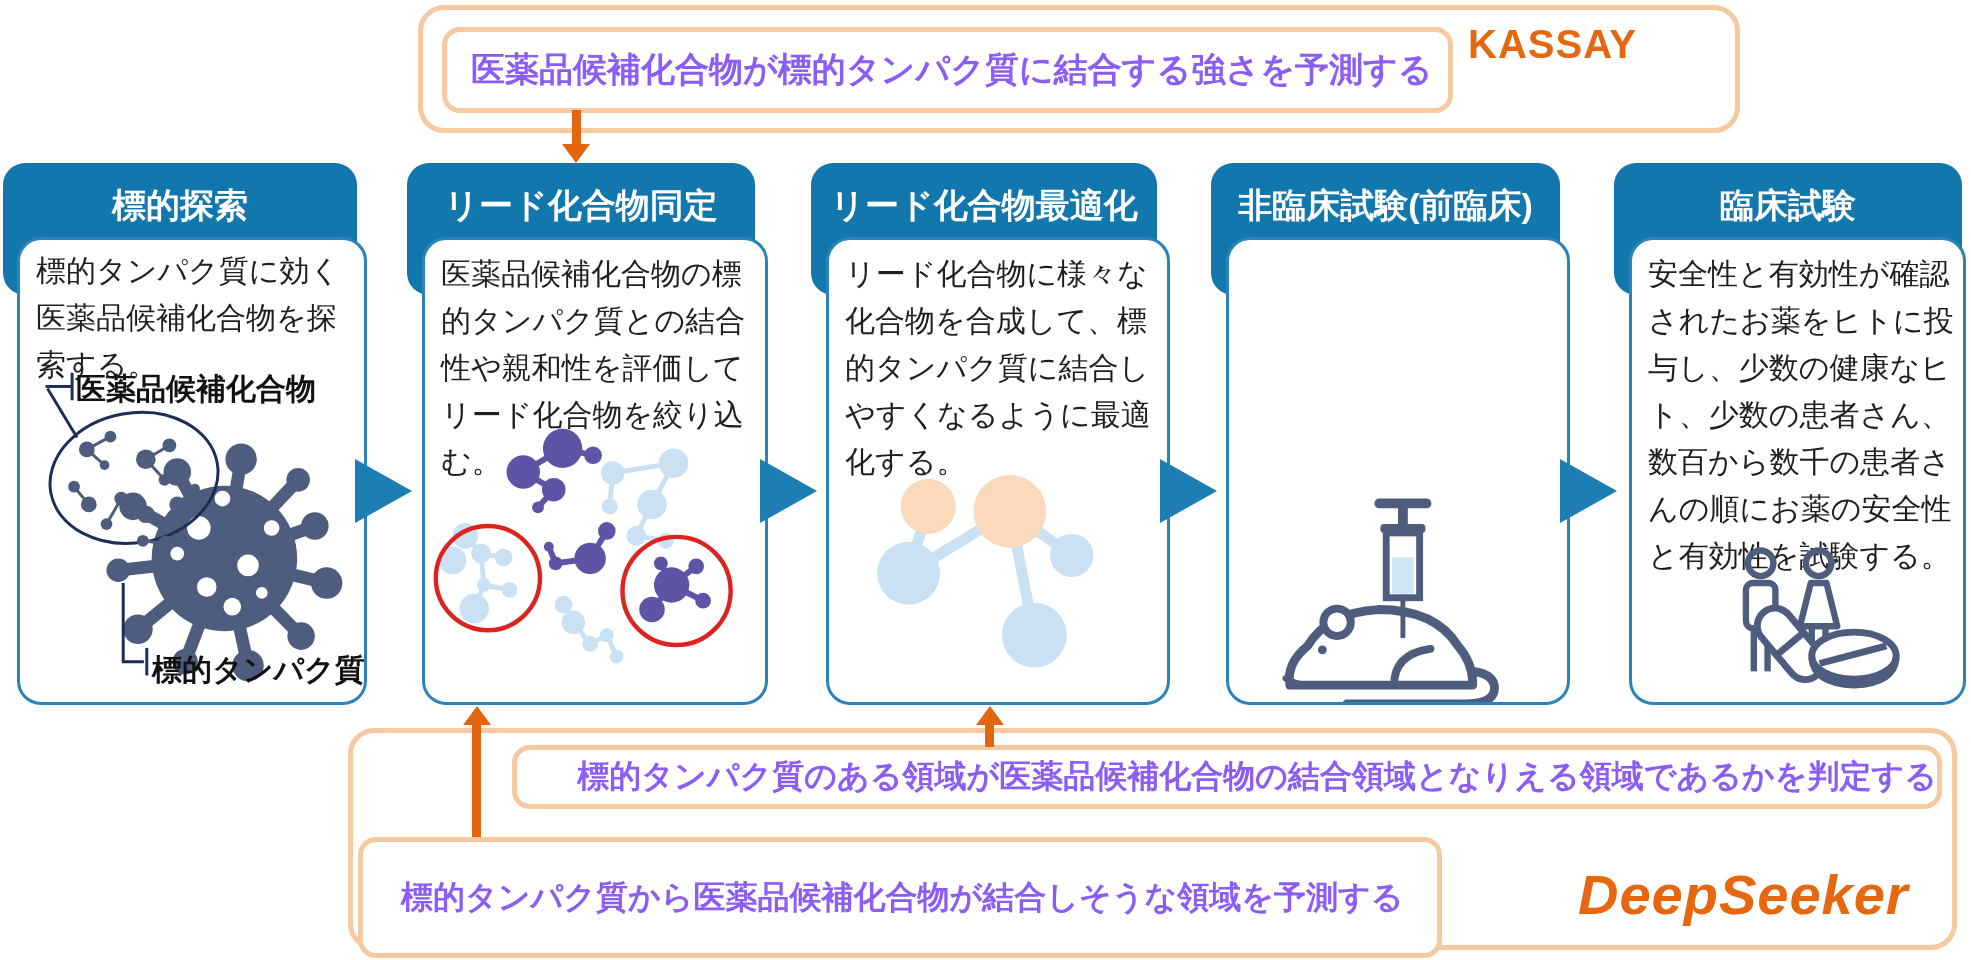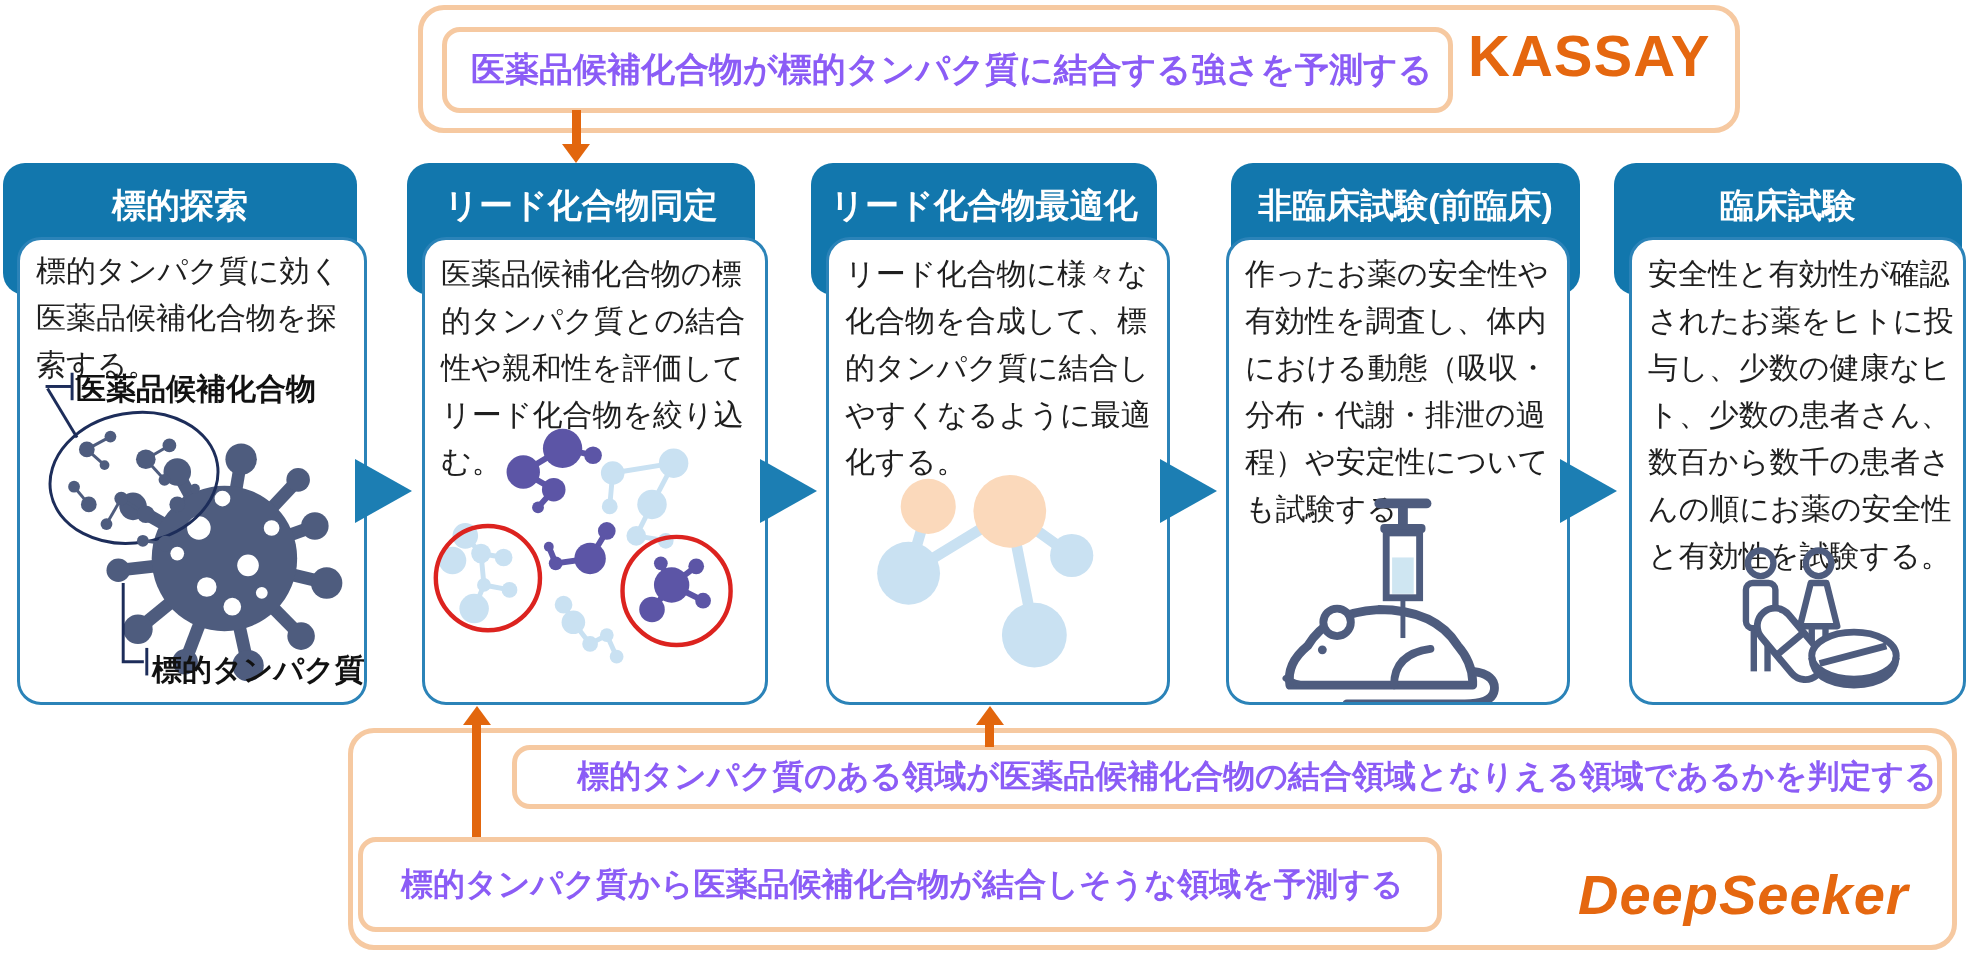--- a/index.html
+++ b/index.html
@@ -87,21 +87,21 @@
 </style>
 </head>
 <body>
 
 <div class="canvas">
 
   <div class="callout-outer" style="left:418px;top:5px;width:1322px;height:128px;"></div>
   <div class="callout-inner" style="left:442px;top:27px;width:1011px;height:86px;padding-left:24px;font-size:34px;">
     <span>医薬品候補化合物が標的タンパク質に結合する強さを予測する</span>
   </div>
-  <div class="brand-text" style="left:1468px;top:22px;font-size:58px;">KASSAY</div>
+  <div class="brand-text" style="left:1468px;top:22px;font-size:40px;">KASSAY</div>
   <div class="oarrow-shaft" style="left:572px;top:110px;height:36px;"></div>
   <div class="oarrow-head-down" style="left:562px;top:144px;"></div>
 
   <div class="stage-header" style="left:3px;width:354px;">標的探索</div>
   <div class="stage-body" style="left:17px;width:350px;font-family:Liberation Mono, monospace;">
     <div class="stage-text">標的タンパク質に効く医薬品候補化合物を探索する。</div>
     <svg class="stage-illustration" viewBox="0 0 350 468">
 
       <g>
         <line x1="208" y1="323" x2="300" y2="290" class="l-purple" style="stroke:var(--illustration-slate);stroke-width:13;"></line>
@@ -267,23 +267,22 @@
           <line x1="184" y1="275" x2="209" y2="401"></line>
       </g>
       <circle cx="81" cy="338" r="32" class="f-lblue"></circle>
       <circle cx="247" cy="320" r="22" class="f-lblue"></circle>
       <circle cx="209" cy="401" r="33" class="f-lblue"></circle>
       <circle cx="101" cy="270" r="28" class="f-peach"></circle>
       <circle cx="184" cy="275" r="37" class="f-peach"></circle>
     </svg>
   </div>
 
-  <div class="stage-header" style="left:1211px;width:349px;margin-left:20px;">非臨床試験(前臨床)</div>
+  <div class="stage-header" style="left:1211px;width:349px;">非臨床試験(前臨床)</div>
   <div class="stage-body" style="left:1226px;width:344px;">
-    <div class="stage-text">作ったお薬の安全性や有効性を調査し、体内における動態（吸収・分布・代謝・排泄の過程）や安定性についても試験する。</div>
     <svg class="stage-illustration" viewBox="0 0 344 468">
 
       <g>
         <path d="M 62 452 Q 58 430 80 412 Q 100 378 152 375 Q 210 375 233 412 Q 247 428 248 448 L 248 452 Z" class="s-slate-w" stroke-width="9" stroke-linejoin="round"></path>
         <path d="M 248 438 Q 272 441 270 457 Q 268 471 240 471 L 120 471" class="s-slate" stroke-width="9" stroke-linecap="round"></path>
         <circle cx="110" cy="388" r="14" class="s-slate-w" stroke-width="8"></circle>
         <circle cx="95" cy="416" r="4.5" class="f-slate"></circle>
         <path d="M 168 452 Q 168 420 205 415" class="s-slate" stroke-width="8" stroke-linecap="round"></path>
         <path d="M 58 445 Q 66 451 78 452" class="s-slate" stroke-width="7" stroke-linecap="round"></path>
       </g>
@@ -333,21 +332,21 @@
 
   <div class="flow-triangle" style="left:355px;"></div>
   <div class="flow-triangle" style="left:760px;"></div>
   <div class="flow-triangle" style="left:1160px;"></div>
   <div class="flow-triangle" style="left:1560px;"></div>
 
   <div class="callout-outer" style="left:348px;top:728px;width:1609px;height:222px;"></div>
   <div class="callout-inner" style="left:512px;top:745px;width:1430px;height:64px;justify-content:flex-end;font-size:32px;">
     <span>標的タンパク質のある領域が医薬品候補化合物の結合領域となりえる領域であるかを判定する</span>
   </div>
-  <div class="callout-inner" style="left:358px;top:837px;width:1084px;height:95px;padding-left:38px;font-size:32px;">
+  <div class="callout-inner" style="left:358px;top:837px;width:1084px;height:121px;padding-left:38px;font-size:32px;">
     <span>標的タンパク質から医薬品候補化合物が結合しそうな領域を予測する</span>
   </div>
   <div class="brand-text" style="left:1578px;top:862px;font-size:56px;font-style:italic;">DeepSeeker</div>
 
   <div class="oarrow-head-up" style="left:463px;top:706px;"></div>
   <div class="oarrow-shaft" style="left:472px;top:723px;height:114px;"></div>
 
   <div class="oarrow-head-up" style="left:976px;top:706px;"></div>
   <div class="oarrow-shaft" style="left:985px;top:723px;height:24px;"></div>
 

